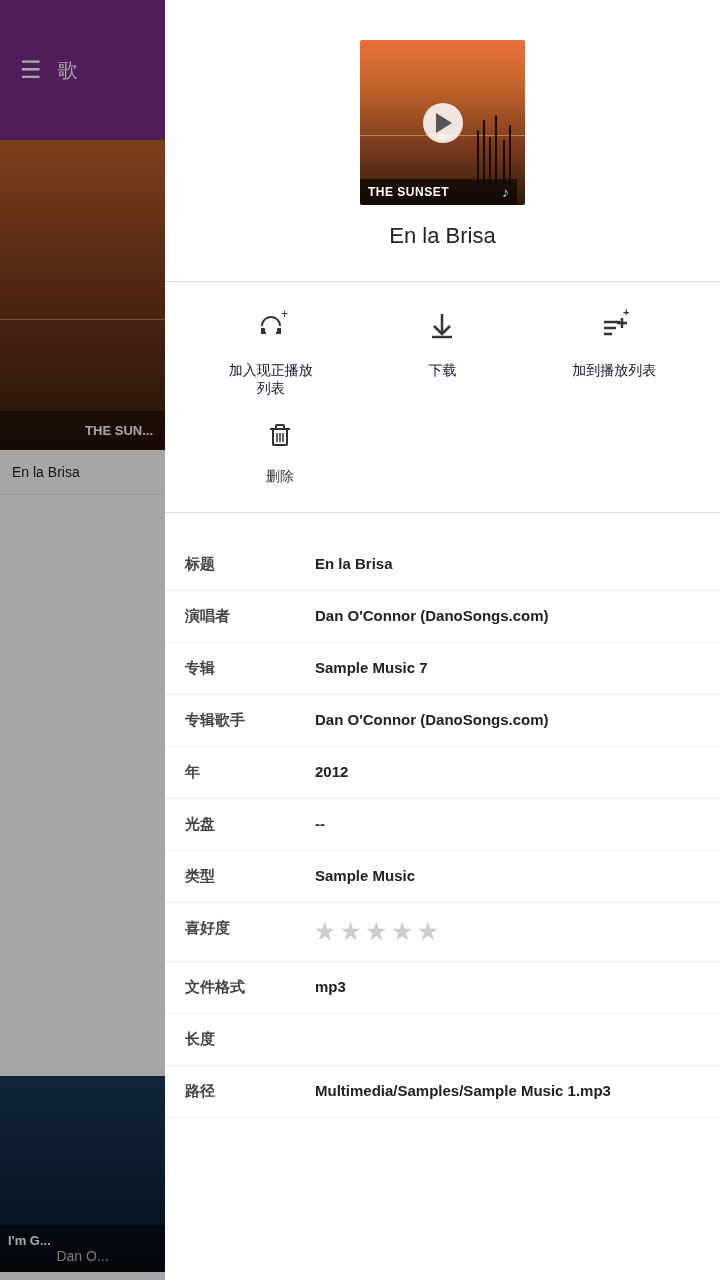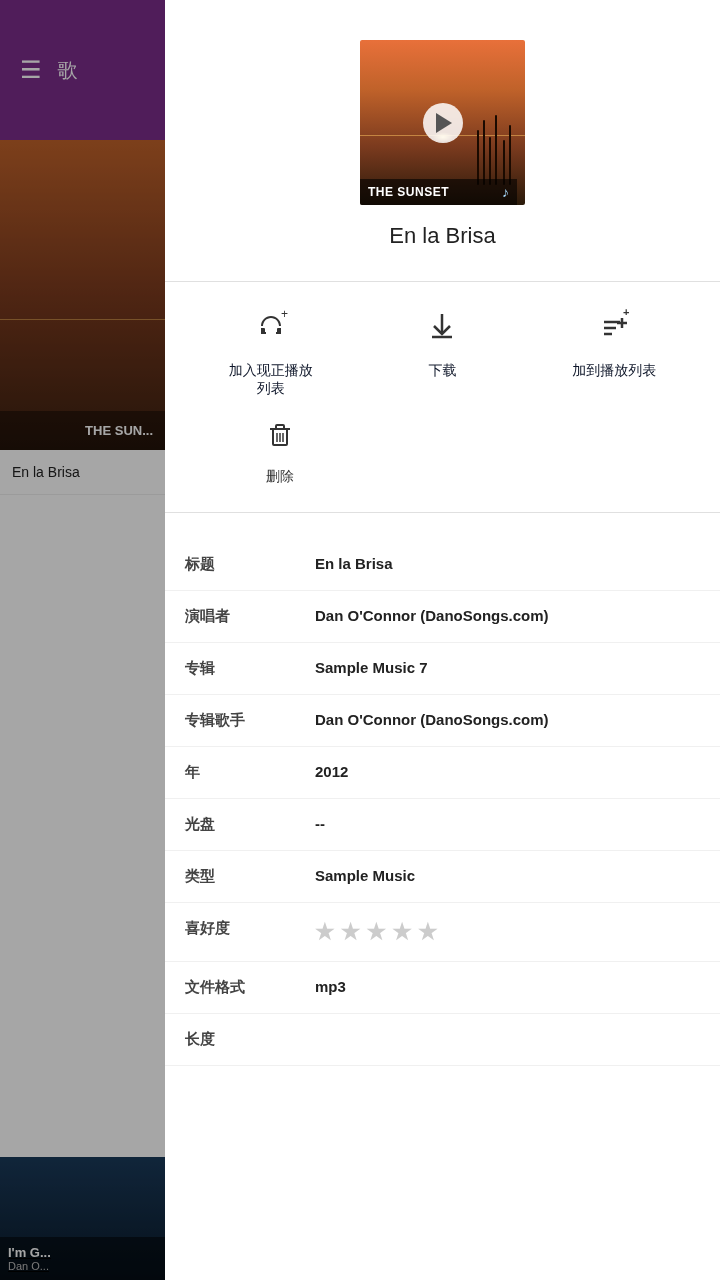--- a/index.html
+++ b/index.html
@@ -313,24 +313,24 @@
     <div class="horizon-line"></div>
     <div class="sidebar-album-thumb-overlay">
       <div class="sidebar-song-title-small">THE SUN...</div>
     </div>
   </div>
 
   <div style="padding: 14px 12px; border-bottom: 1px solid #eee;">
     <div style="font-size: 14px; color: #222;">En la Brisa</div>
   </div>
 
-  <div style="position: absolute; bottom: 0; left: 0; width: 165px; height: 123px; background: linear-gradient(180deg,#1a3a5a,#0a1a2a); display: flex; flex-direction: column; justify-content: flex-end; text-decoration: underline;">
+  <div style="position: absolute; bottom: 8px; left: 0; width: 165px; height: 196px; background: linear-gradient(180deg,#1a3a5a,#0a1a2a); display: flex; flex-direction: column; justify-content: flex-end; text-decoration: underline;">
     <div style="background: rgba(0,0,0,0.5); padding: 8px;">
       <div style="color: #fff; font-size: 13px; font-weight: bold;">I'm G...</div>
-      <div style="color: #bbb; font-size: 11px;">Dan O...</div>
+      <div style="color: #bbb; font-size: 14px; text-align: center;">Dan O...</div>
     </div>
   </div>
 </div>
 
 <div class="dim-overlay"></div>
 
 <div class="main-panel">
 
   <div class="album-art-section">
     <div class="album-art-container">
@@ -476,15 +476,19 @@
 
     <div class="metadata-row">
       <div class="metadata-key">文件格式</div>
       <div class="metadata-value">mp3</div>
     </div>
 
     <div class="metadata-row">
       <div class="metadata-key">长度</div>
     </div>
 
+    <div class="metadata-row">
+      <div class="metadata-key">路径</div>
+      <div class="metadata-value">Multimedia/Samples/Sample Music 1.mp3</div>
+    </div>
   </div>
 
 </div>
 
 </body></html>

